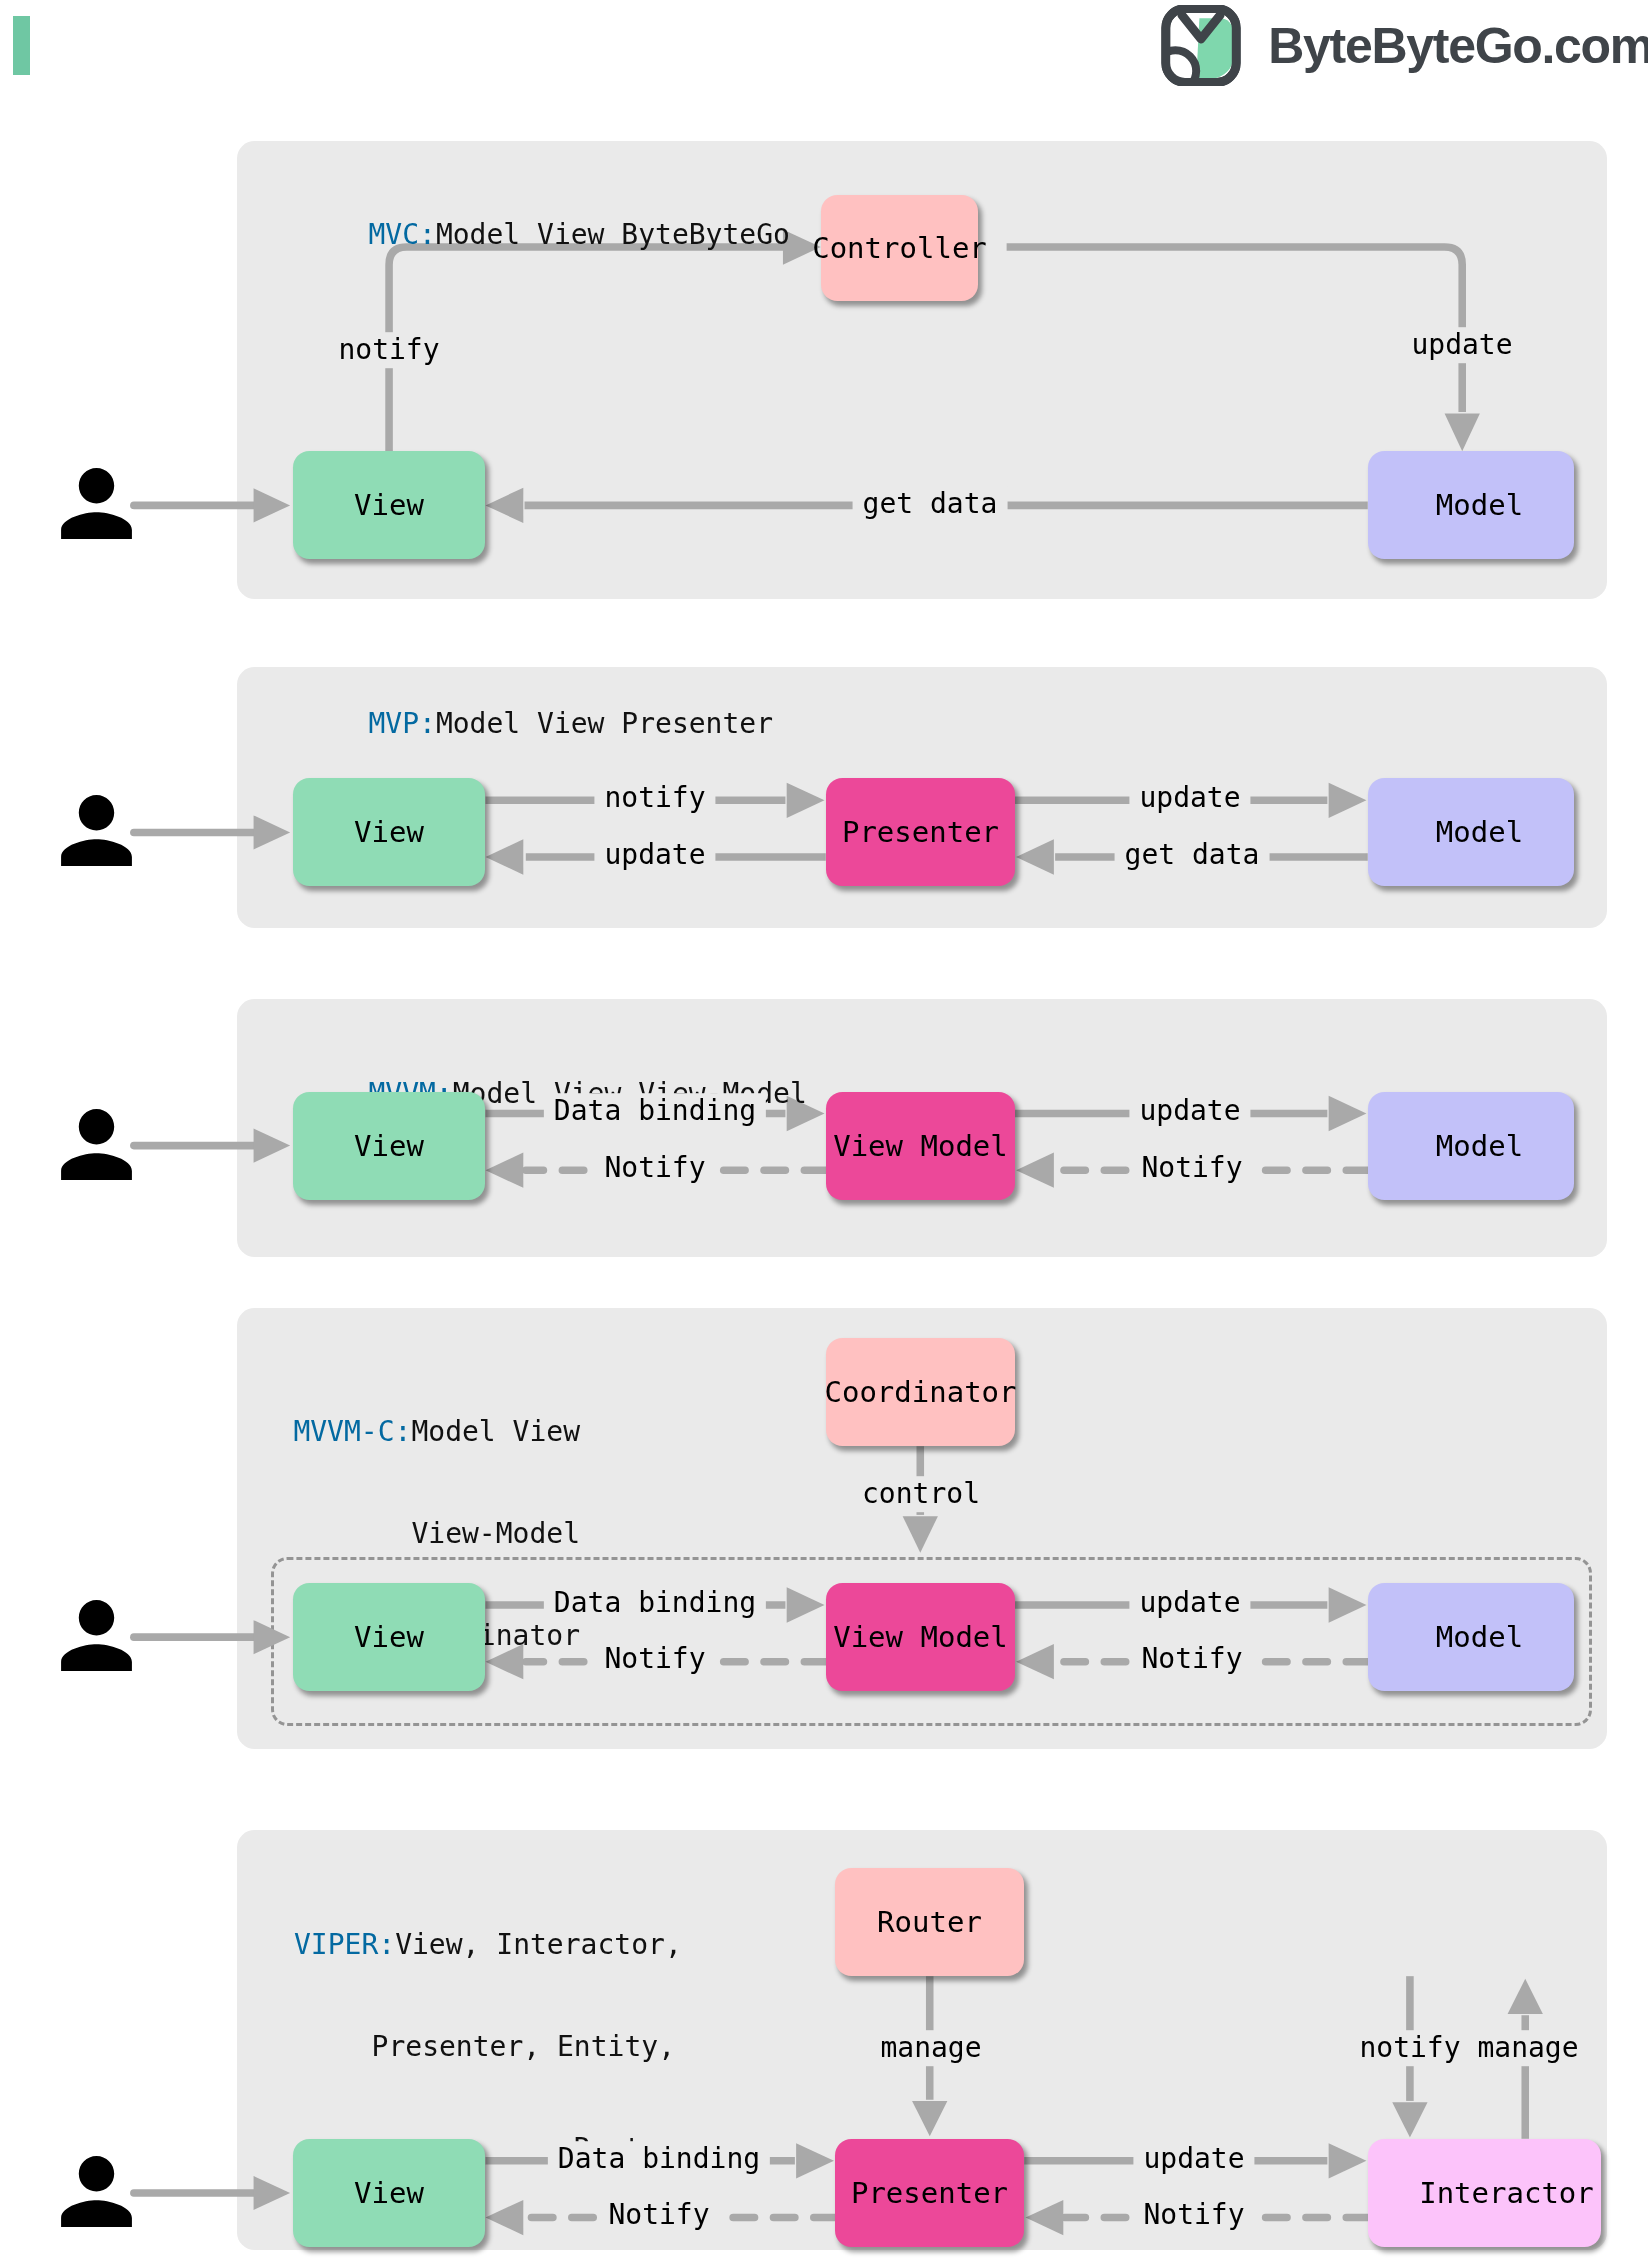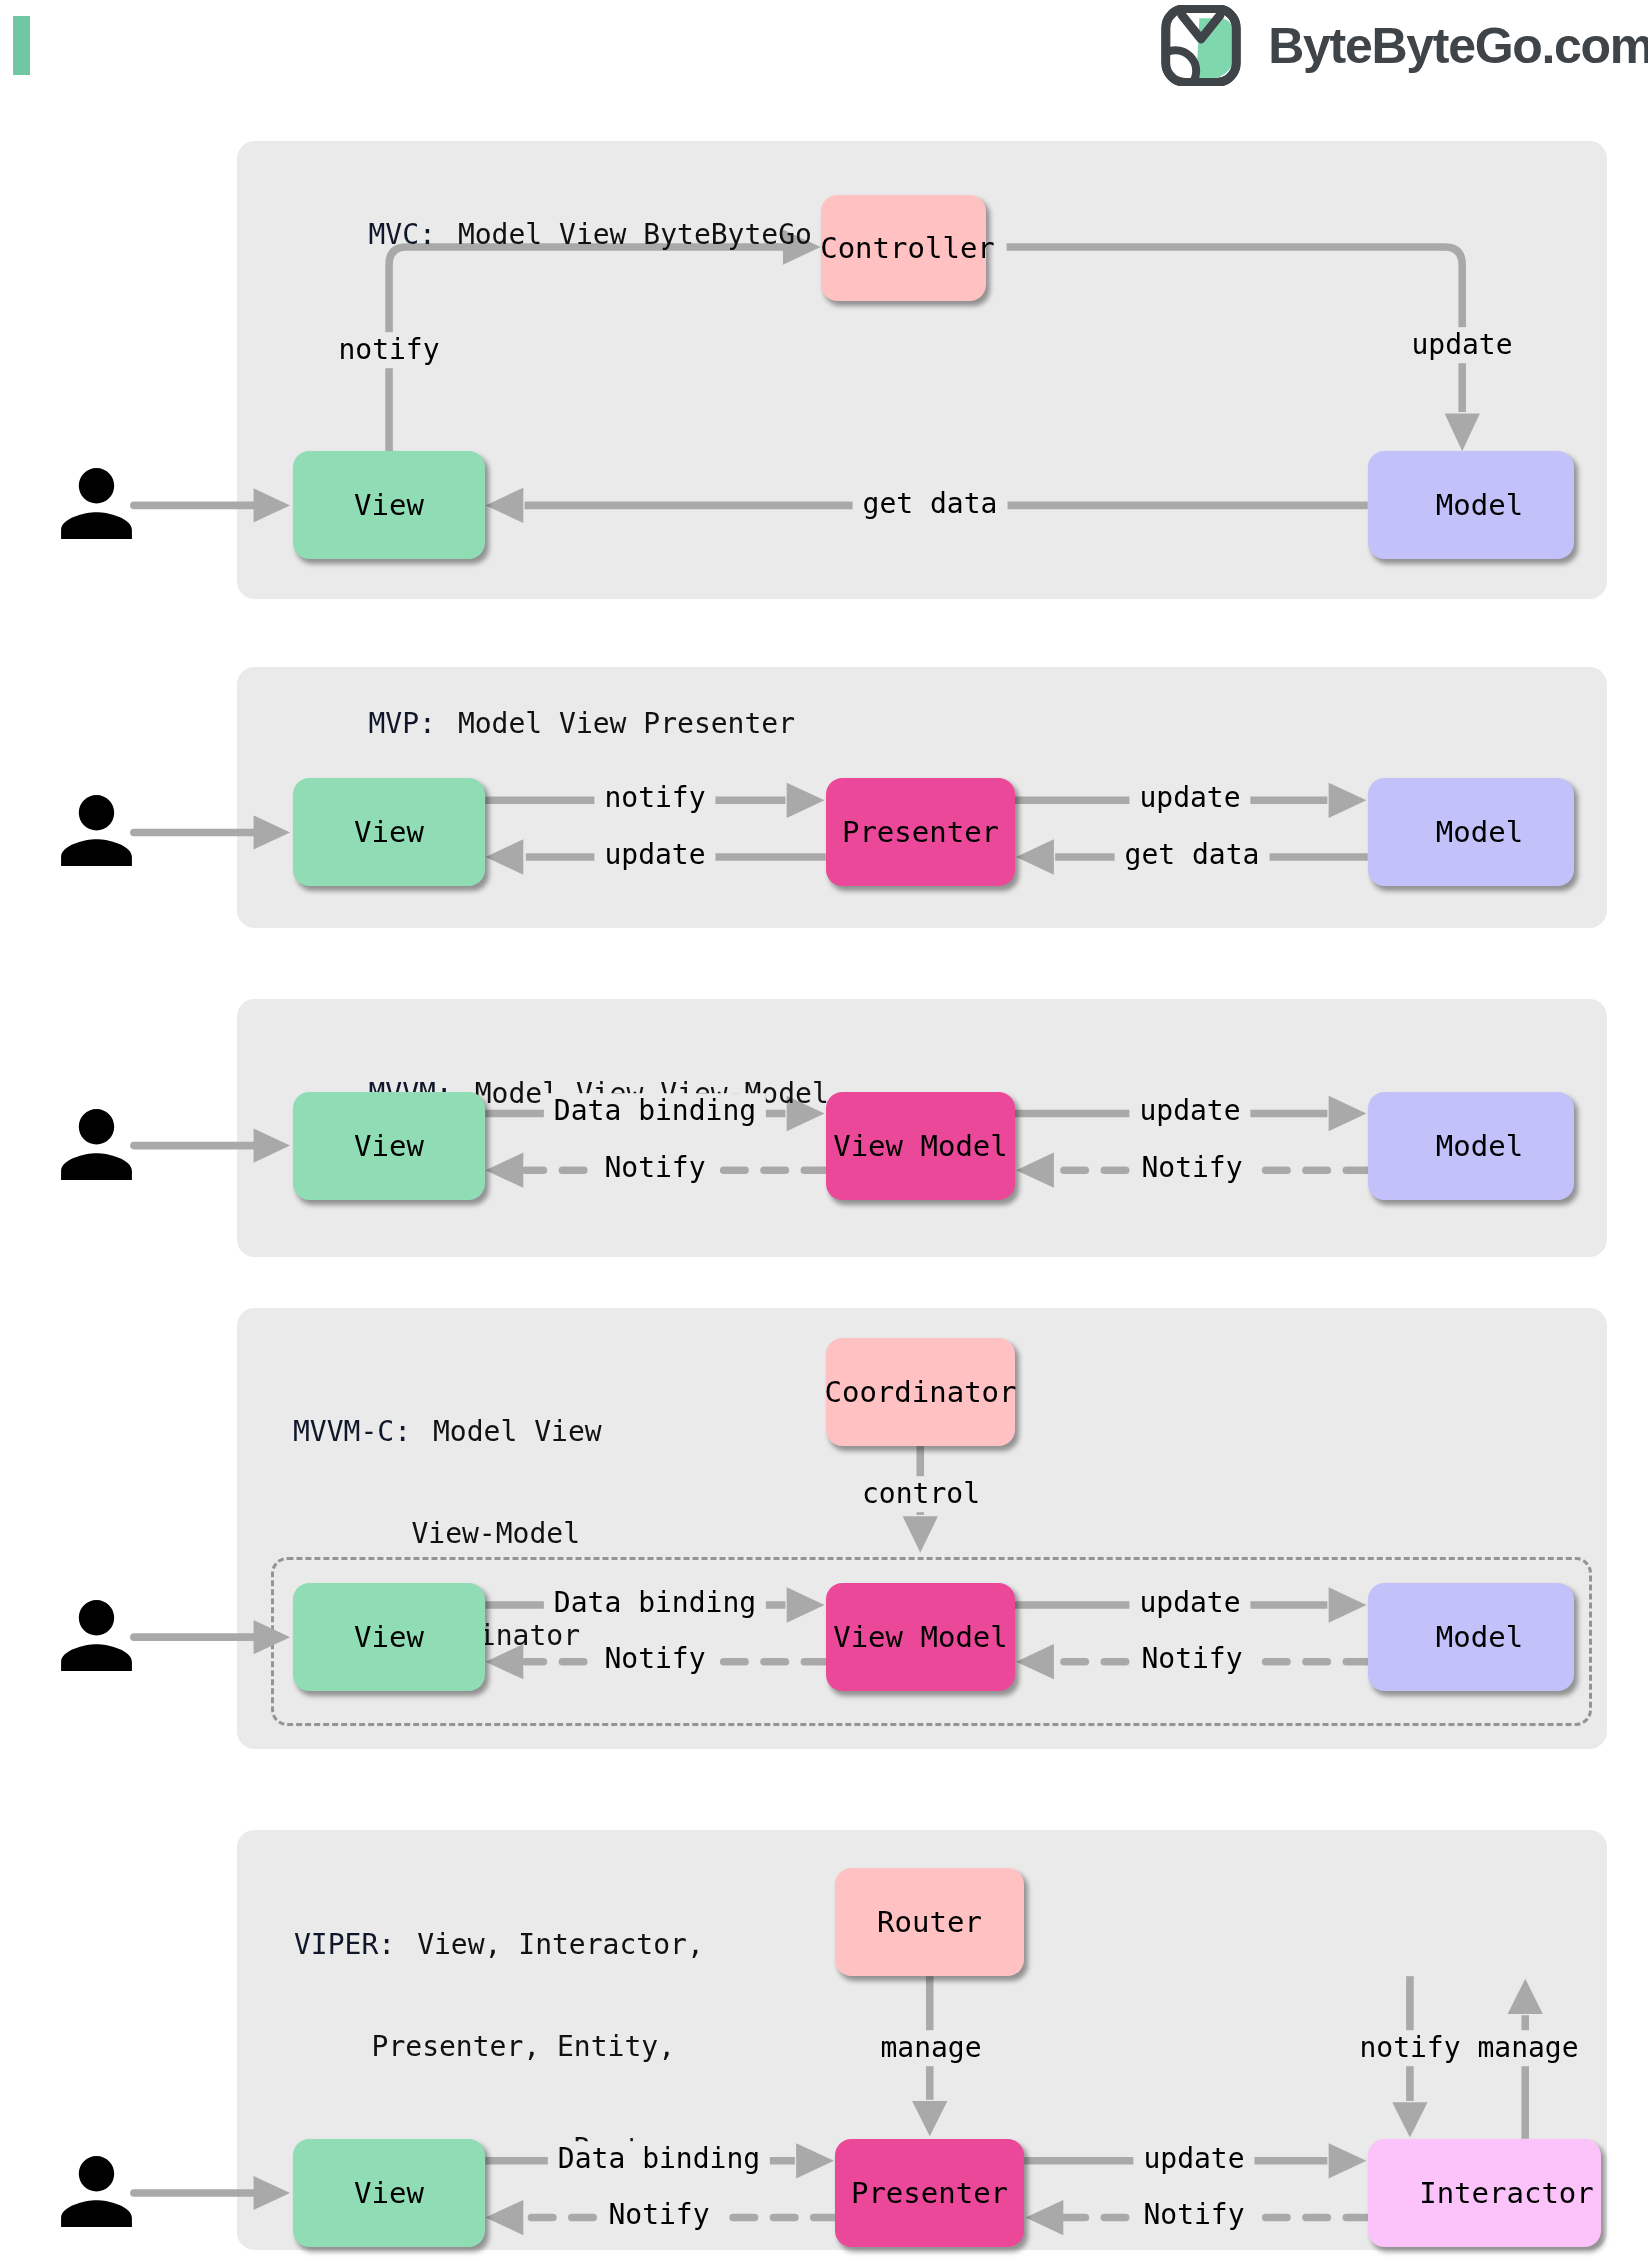--- a/index.html
+++ b/index.html
@@ -9,21 +9,21 @@
   #accent-bar{position:absolute;left:12.6px;top:16.4px;width:17px;height:59px;background:#6fc7a3;}
   #page-title{position:absolute;left:42px;top:14px;font-family:"Liberation Sans",sans-serif;
               font-size:55px;font-weight:400;color:#000;letter-spacing:-1.3px;white-space:nowrap;}
   #logo{position:absolute;left:1161px;top:5px;display:flex;align-items:center;gap:11.3px;}
   #logo-text{font-family:"Liberation Sans",sans-serif;font-size:50px;font-weight:700;color:#3f4449;
              letter-spacing:-1.3px;white-space:nowrap;}
   
   .panel{position:absolute;left:237px;width:1370px;background:#eaeaea;border-radius:17.6px;}
   
   .heading{position:absolute;font-size:28px;color:#111;line-height:35px;white-space:pre;}
-  .heading .hprefix{color:#0f172a;margin-right:22px;}
+  .heading .hprefix{color:#0369a1;margin-right:0;}
   .heading.ralign{text-align:right;}
   
   .box{position:absolute;border-radius:16.4px;display:flex;align-items:center;justify-content:center;
        font-size:29px;color:#000;box-shadow:3.8px 4.4px 5.7px rgba(0,0,0,0.38);white-space:nowrap;}
   .green{background:#8fdcb5;} .pink{background:#ffc1c1;} .purple{background:#c2c1f9;padding-left:17px;}
   .yellow{background:#ec4899;} .magenta{background:#fcc3fa;}
   
   #edges{position:absolute;left:0;top:0;width:1649px;height:2261px;pointer-events:none;}
   .arrow{stroke:#a9a9a9;stroke-width:12;fill:none;}
   .dash{stroke-dasharray:34 30;stroke-linecap:round;}
@@ -218,21 +218,21 @@
     <div><span class="hprefix">MVVM-C:</span><span>Model View</span></div>
     <div>View-Model</div>
     <div>Coordinator</div>
   </div>
   <div class="heading ralign" style="left:294px;top:1860px;width:381px;line-height:34px;">
     <div><span class="hprefix">VIPER:</span><span>View, Interactor,</span></div>
     <div>Presenter, Entity,</div>
     <div>Router</div>
   </div>
 
-  <div class="box pink" style="left:821px;top:195px;width:157px;height:106px;padding-left:8px;">Controller</div>
+  <div class="box pink" style="left:821px;top:195px;width:157px;height:106px;">Controller</div>
   <div class="box green" style="left:293px;top:451px;width:192px;height:108px;">View</div>
   <div class="box purple" style="left:1368px;top:451px;width:189px;height:108px;">Model</div>
 
   <div class="box green" style="left:293px;top:778px;width:192px;height:108px;">View</div>
   <div class="box yellow" style="left:826px;top:778px;width:189px;height:108px;">Presenter</div>
   <div class="box purple" style="left:1368px;top:778px;width:189px;height:108px;">Model</div>
 
   <div class="box green" style="left:293px;top:1092px;width:192px;height:108px;">View</div>
   <div class="box yellow" style="left:826px;top:1092px;width:189px;height:108px;">View Model</div>
   <div class="box purple" style="left:1368px;top:1092px;width:189px;height:108px;">Model</div>

